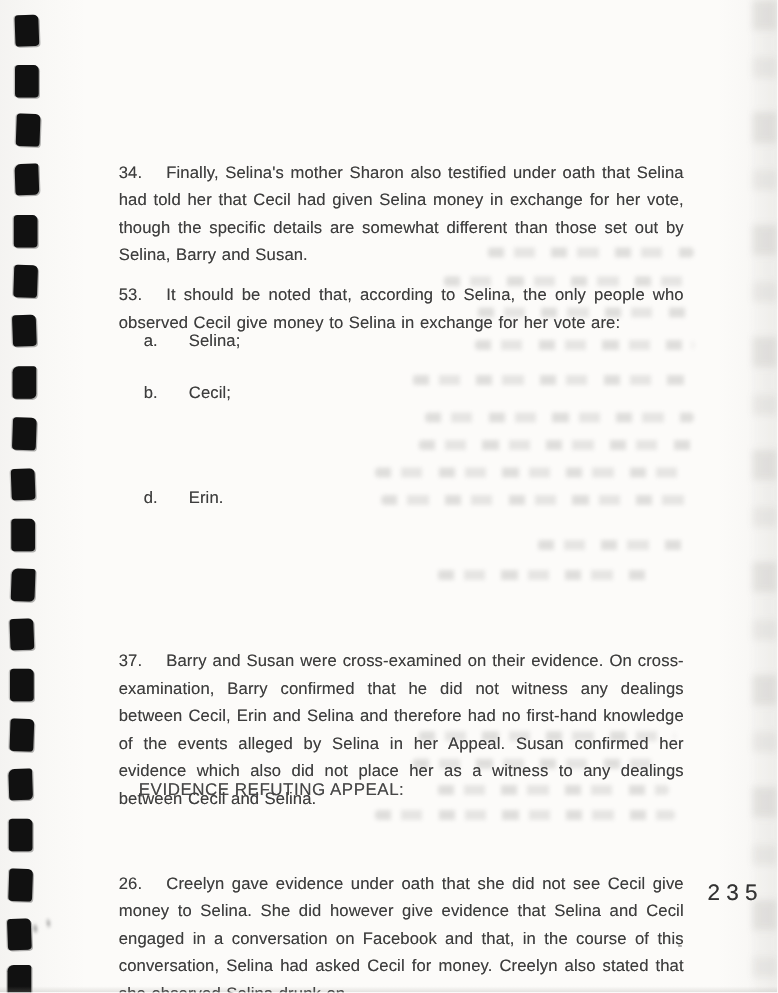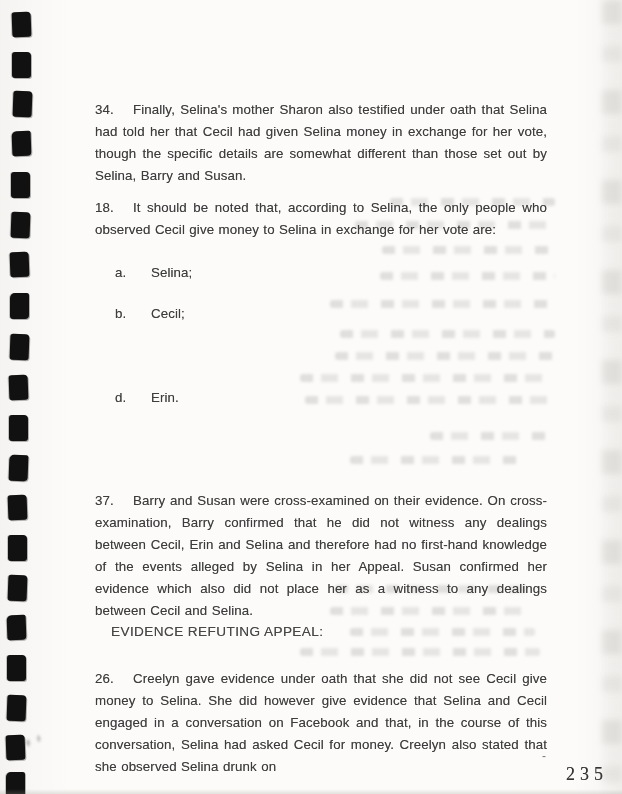--- a/index.html
+++ b/index.html
@@ -27,37 +27,37 @@
   .hole:nth-child(4n){border-radius:5px 2px 4px 3px;}
   
   .para{
     position:absolute;left:95px;width:452px;
     font-size:13.3px;line-height:22px;
     text-align:justify;
     letter-spacing:.1px;word-spacing:.6px;
     color:#3d3d3d;
     text-shadow:0 0 .4px rgba(70,70,70,.55);
   }
-  .pnum{display:inline-block;width:38px;}
+  .pnum{display:inline-block;width:38px;margin-top:28px;}
   .list-item{
     position:absolute;left:115px;
     font-size:13.3px;line-height:22px;
     letter-spacing:.1px;
     text-shadow:0 0 .4px rgba(70,70,70,.55);
   }
   .lletter{display:inline-block;width:36px;}
   .heading{
     position:absolute;left:95px;
     font-size:13.6px;letter-spacing:.4px;
     color:#474747;
     text-shadow:0 0 .4px rgba(70,70,70,.6);
   }
   .pageno{
-    position:absolute;left:566px;top:764px;
-    font-family:Liberation Serif, serif;
+    position:absolute;left:566px;top:704px;
+    font-family:Liberation Sans, sans-serif;
     font-size:18px;letter-spacing:5px;
     color:#333;
     text-shadow:0 0 .5px rgba(60,60,60,.6);
   }
   .pagedash{
     position:absolute;left:542px;top:749px;
     font-size:12px;color:#777;
   }
   
   .bleed{
@@ -134,21 +134,21 @@
     <div class="bleed" style="left:430px;top:432px;width:120px"></div>
     <div class="bleed" style="left:350px;top:456px;width:170px"></div>
     <div class="bleed" style="left:335px;top:585px;width:205px"></div>
     <div class="bleed" style="left:330px;top:607px;width:195px"></div>
     <div class="bleed" style="left:350px;top:628px;width:185px"></div>
     <div class="bleed" style="left:300px;top:648px;width:240px"></div>
   </div>
 
   <p class="para" style="top:86px"><span class="pnum">34.</span><span>Finally, Selina's mother Sharon also testified under oath that Selina had told her that Cecil had given Selina money in exchange for her vote, though the specific details are somewhat different than those set out by Selina, Barry and Susan.</span></p>
 
-  <p class="para" style="top:184px"><span class="pnum">18.</span><span>It should be noted that, according to Selina, the only people who observed Cecil give money to Selina in exchange for her vote are:</span></p>
+  <p class="para" style="top:184px"><span class="pnum">53.</span><span>It should be noted that, according to Selina, the only people who observed Cecil give money to Selina in exchange for her vote are:</span></p>
 
   <p class="list-item" style="top:249px"><span class="lletter">a.</span><span>Selina;</span></p>
   <p class="list-item" style="top:290px"><span class="lletter">b.</span><span>Cecil;</span></p>
   <p class="list-item" style="top:374px"><span class="lletter">d.</span><span>Erin.</span></p>
 
 
   <p class="para" style="top:477px"><span class="pnum">37.</span><span>Barry and Susan were cross-examined on their evidence. On cross-examination, Barry confirmed that he did not witness any dealings between Cecil, Erin and Selina and therefore had no first-hand knowledge of the events alleged by Selina in her Appeal. Susan confirmed her evidence which also did not place her as a witness to any dealings between Cecil and Selina.</span></p>
 
   <h2 class="heading" style="top:608px;margin:16px;font-weight:normal">EVIDENCE REFUTING APPEAL:</h2>
 

